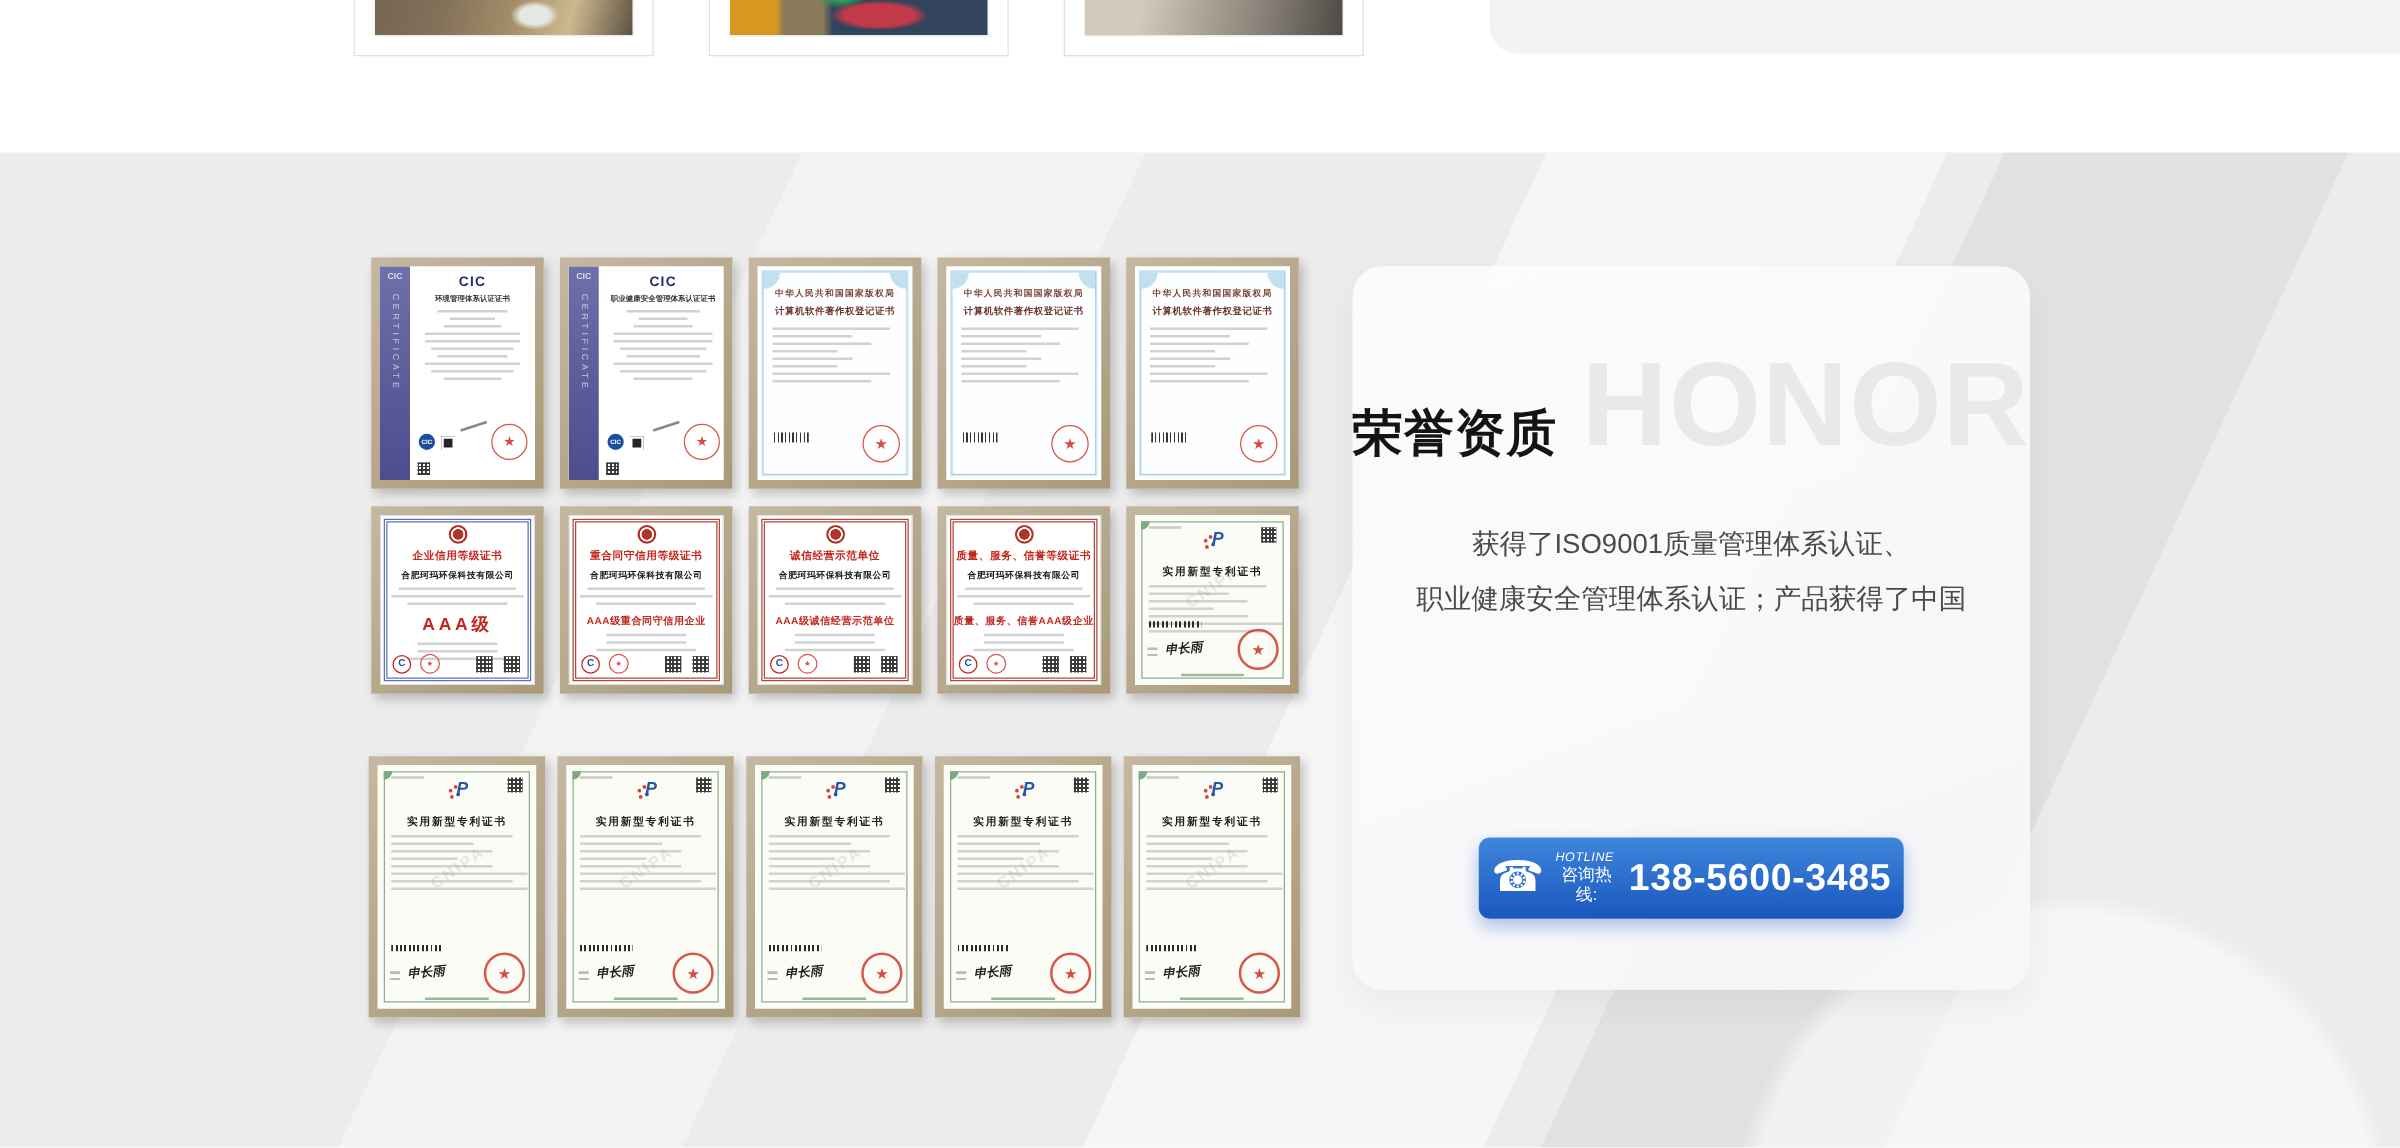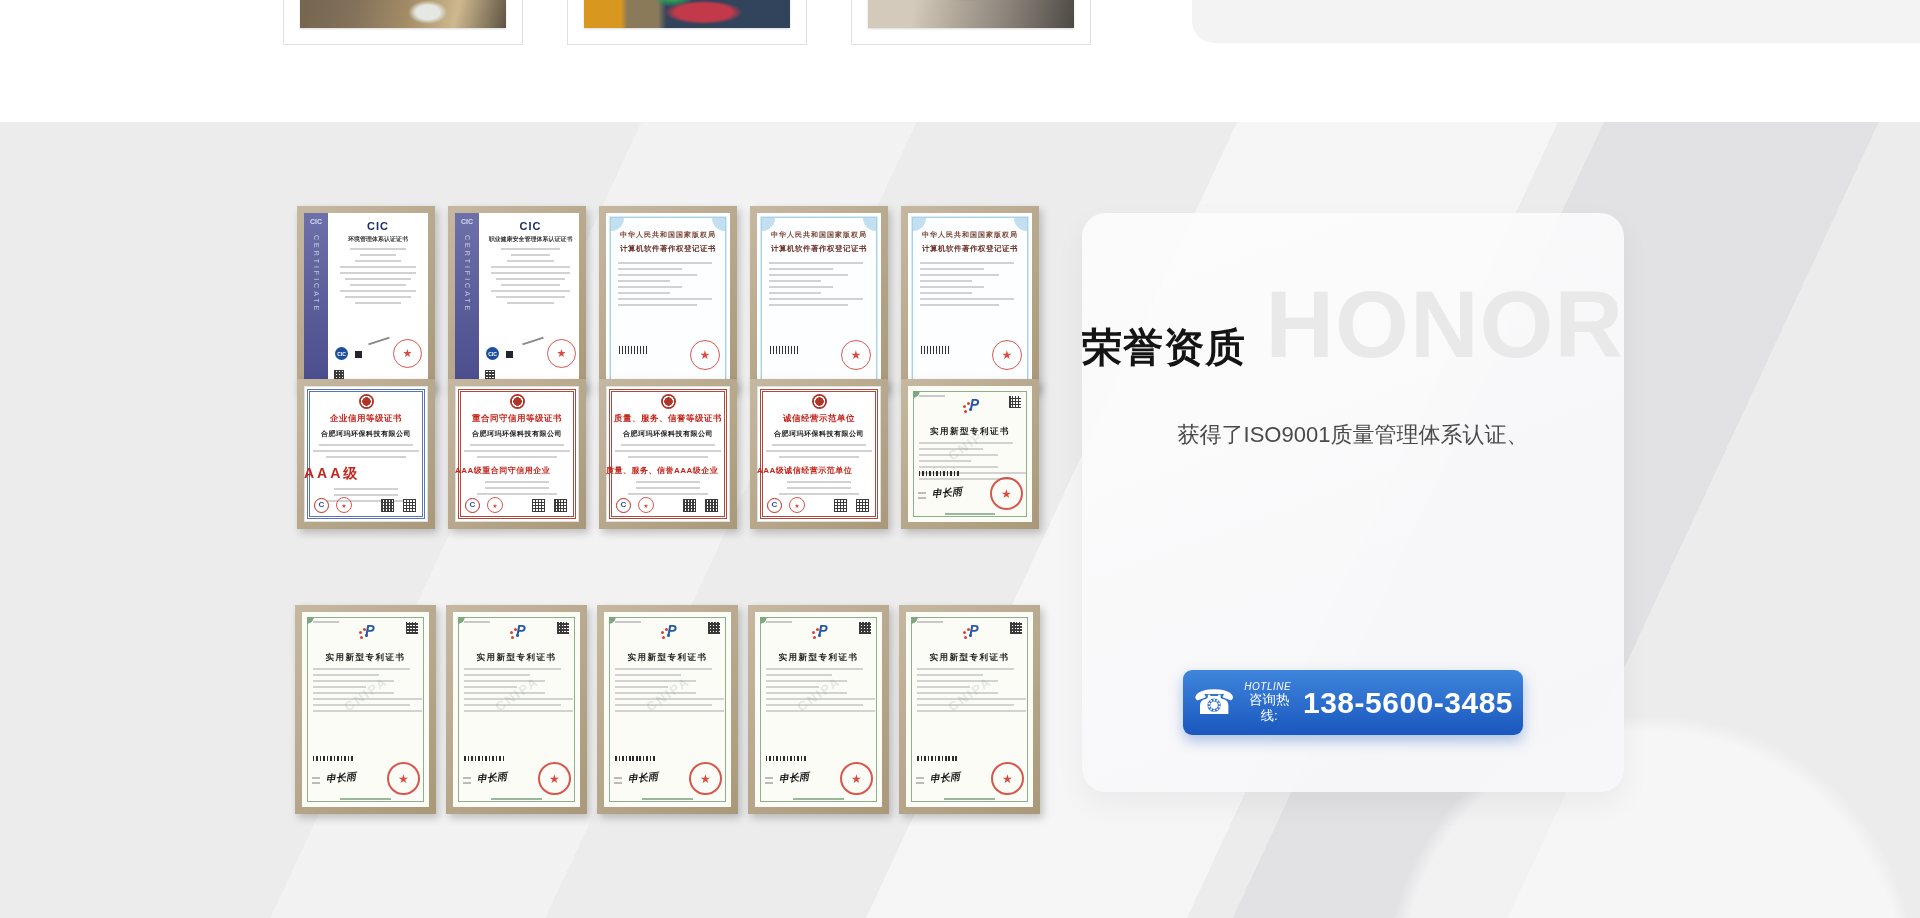--- a/index.html
+++ b/index.html
@@ -85,21 +85,21 @@
 
   
   .credit .paper{box-shadow:inset 0 0 0 1px #e0e0e0;}
   .credit .paper::before{content:"";position:absolute;inset:3px;border:3px double #b2493d;}
   .credit.v-blue .paper::before{border-color:#5a74b8;}
   .emblem{width:15px;height:15px;border-radius:50%;margin:8px auto 0;position:relative;z-index:1;
           background:radial-gradient(circle,#b23327 0 38%,#fff 42% 52%,#b23327 56% 100%);}
   .credit-title{position:relative;z-index:1;text-align:center;color:#c2271d;font-weight:800;font-size:8.5px;margin-top:4px;letter-spacing:.5px;white-space:nowrap;}
   .credit-co{position:relative;z-index:1;text-align:center;color:#141414;font-weight:800;font-size:7px;margin-top:4px;letter-spacing:.5px;}
   .credit-lines{position:relative;z-index:1;margin-top:5px;}
-  .grade{position:relative;z-index:1;text-align:left;color:#c2271d;font-weight:800;margin-top:7px;white-space:nowrap;}
+  .grade{position:relative;z-index:1;text-align:center;color:#c2271d;font-weight:800;margin-top:7px;white-space:nowrap;}
   .g-lg{font-size:14px;letter-spacing:3px;}
   .g-md{font-size:8px;letter-spacing:.5px;}
   .credit-foot{position:absolute;z-index:1;bottom:9px;left:10px;right:10px;height:15px;}
   .c-logo{position:absolute;left:0;bottom:0;width:13px;height:13px;border-radius:50%;border:1.5px solid #c2271d;
           color:#1d4f9c;font-weight:800;font-size:8px;line-height:12px;text-align:center;}
   .c-logo::after{content:"C";}
   .c-seal{position:absolute;left:22px;bottom:0;width:14px;height:14px;font-size:6px;}
   .qr-a{position:absolute;right:24px;bottom:1px;width:13px;height:13px;}
   .qr-b{position:absolute;right:2px;bottom:1px;width:13px;height:13px;}
 
@@ -285,21 +285,21 @@
             <div class="ln w5"></div>
             <div class="ln w8"></div>
             <div class="ln w7"></div>
           </div>
         <div class="barcode"></div>
         <span class="seal cop-seal"></span>
       </div>
     </div>
   </div>
 
-  <div class="crow" style="top:379px;height:150px">
+  <div class="crow" style="top:405px;height:150px">
 
     <div class="cert credit v-blue">
       <div class="paper">
         <div class="emblem"></div>
         <div class="credit-title">企业信用等级证书</div>
         <div class="credit-co">合肥珂玛环保科技有限公司</div>
         <div class="credit-lines">
             <div class="ln w8"></div>
             <div class="ln w9"></div>
             <div class="ln w7"></div>
@@ -340,53 +340,53 @@
           <span class="seal c-seal"></span>
           <span class="qr qr-a"></span>
           <span class="qr qr-b"></span>
         </div>
       </div>
     </div>
 
     <div class="cert credit v-red">
       <div class="paper">
         <div class="emblem"></div>
-        <div class="credit-title">质量、服务、信誉等级证书</div>
+        <div class="credit-title">诚信经营示范单位</div>
         <div class="credit-co">合肥珂玛环保科技有限公司</div>
         <div class="credit-lines">
             <div class="ln w8"></div>
             <div class="ln w9"></div>
             <div class="ln w7"></div>
           </div>
-        <div class="grade g-md">质量、服务、信誉AAA级企业</div>
+        <div class="grade g-md">AAA级诚信经营示范单位</div>
         <div class="credit-lines">
             <div class="ln w6"></div>
             <div class="ln w6"></div>
             <div class="ln w7"></div>
           </div>
         <div class="credit-foot">
           <span class="c-logo"></span>
           <span class="seal c-seal"></span>
           <span class="qr qr-a"></span>
           <span class="qr qr-b"></span>
         </div>
       </div>
     </div>
 
     <div class="cert credit v-red">
       <div class="paper">
         <div class="emblem"></div>
-        <div class="credit-title">诚信经营示范单位</div>
+        <div class="credit-title">质量、服务、信誉等级证书</div>
         <div class="credit-co">合肥珂玛环保科技有限公司</div>
         <div class="credit-lines">
             <div class="ln w8"></div>
             <div class="ln w9"></div>
             <div class="ln w7"></div>
           </div>
-        <div class="grade g-md">AAA级诚信经营示范单位</div>
+        <div class="grade g-md">质量、服务、信誉AAA级企业</div>
         <div class="credit-lines">
             <div class="ln w6"></div>
             <div class="ln w6"></div>
             <div class="ln w7"></div>
           </div>
         <div class="credit-foot">
           <span class="c-logo"></span>
           <span class="seal c-seal"></span>
           <span class="qr qr-a"></span>
           <span class="qr qr-b"></span>
@@ -557,20 +557,21 @@
         <div class="pat-foot"></div>
       </div>
     </div>
   </div>
 
   <div class="honor-card">
     <div class="honor-wm">HONOR</div>
     <div class="honor-title">荣誉资质</div>
     <div class="honor-par">
       <div>获得了ISO9001质量管理体系认证、</div>
+      <div>职业健康安全管理体系认证；产品获得了中国</div>
     </div>
     <button class="hotline-btn">
       <span class="hb-icon">☎</span>
       <span class="hb-labels">
         <span class="hb-en">HOTLINE</span>
         <span class="hb-zh">咨询热线:</span>
       </span>
       <span class="hb-phone">138-5600-3485</span>
     </button>
   </div>

